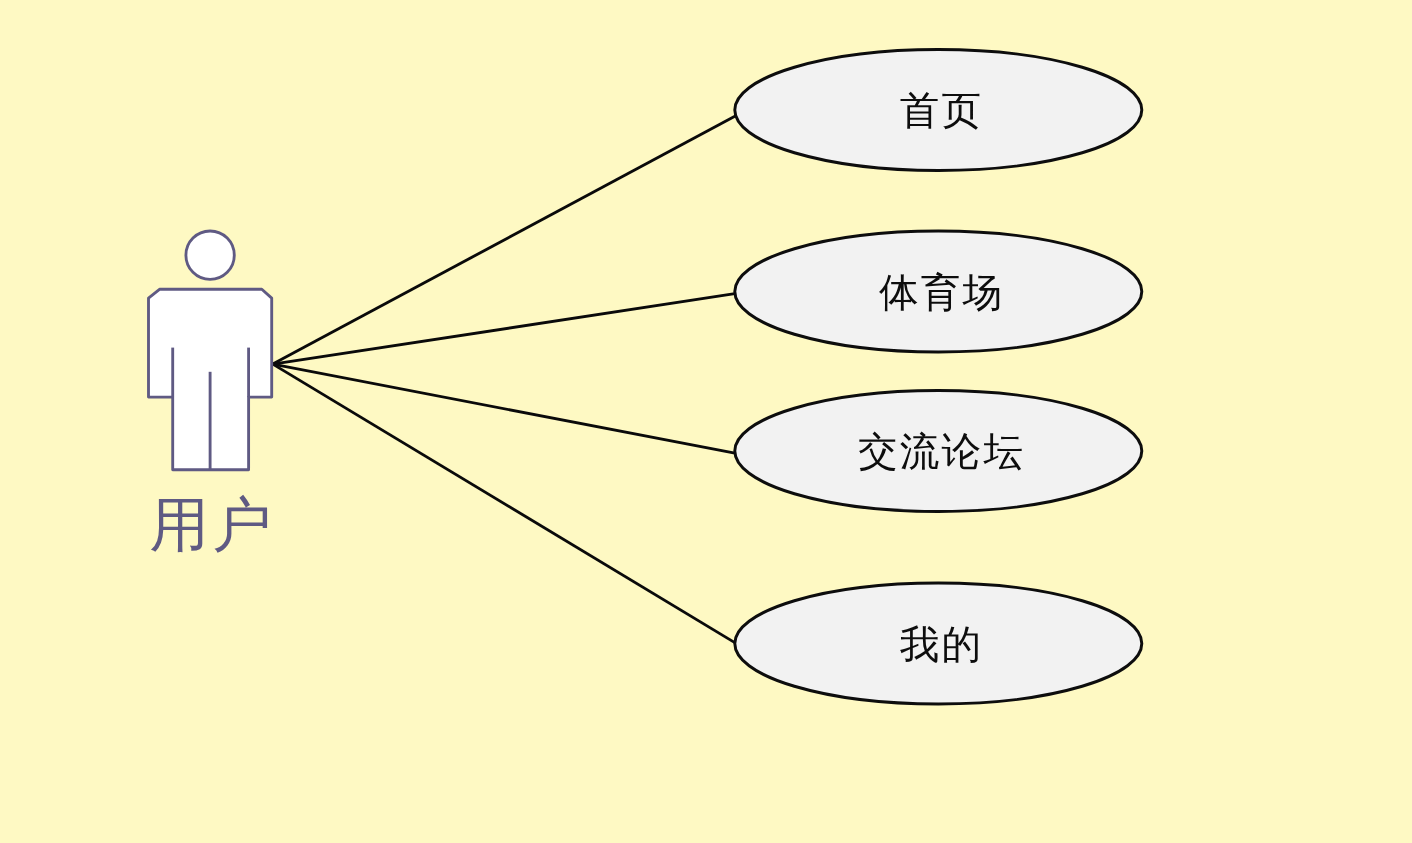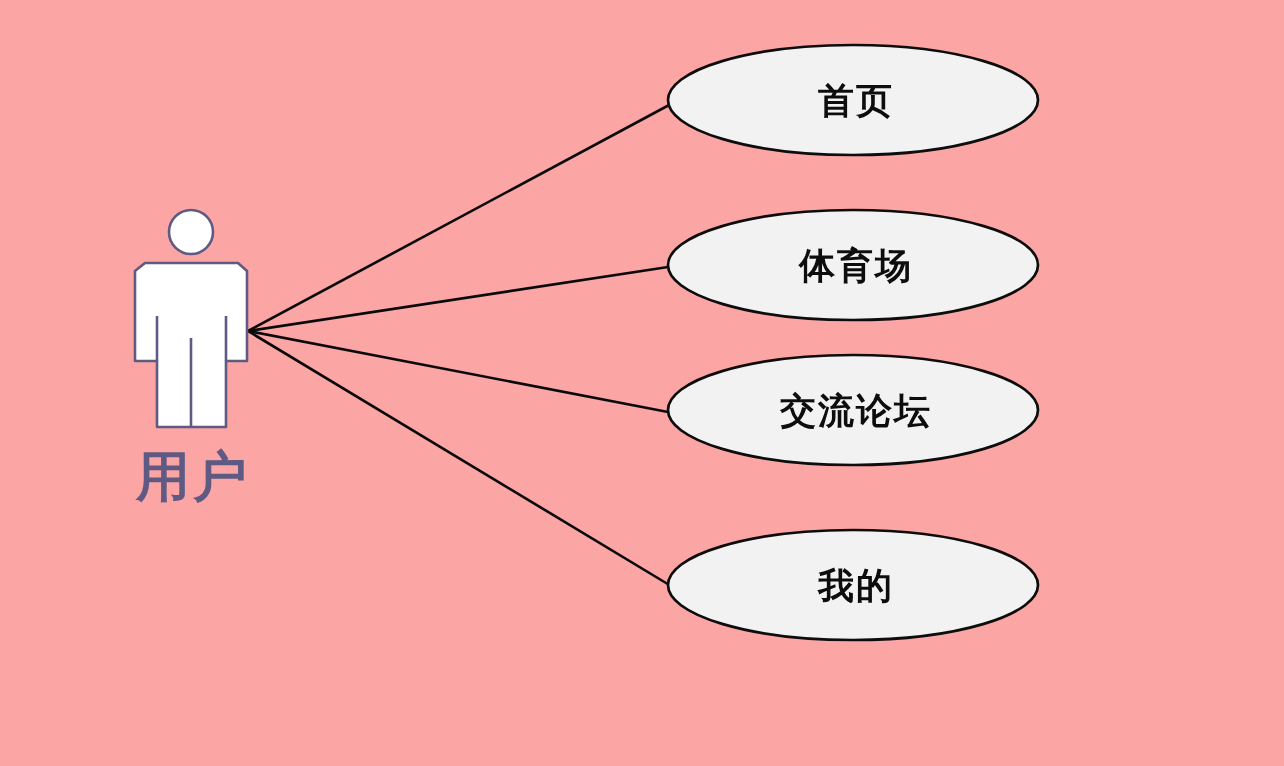--- a/index.html
+++ b/index.html
@@ -8,22 +8,21 @@
     width: 1284px;
     height: 766px;
     overflow: hidden;
     background: #f2f2f2;
     font-family: "Liberation Serif", "DejaVu Serif", serif;
   }
   .stage {
     position: relative;
     width: 1284px;
     height: 766px;
-    background: #fca5a5;
-    font-weight: bold;
+    background: #fef9c3;
   }
   svg { display: block; }
 
   .connector {
     stroke: #0a0a0a;
     stroke-width: 2.6;
     fill: none;
   }
   .usecase-ellipse {
     fill: #f2f2f2;

